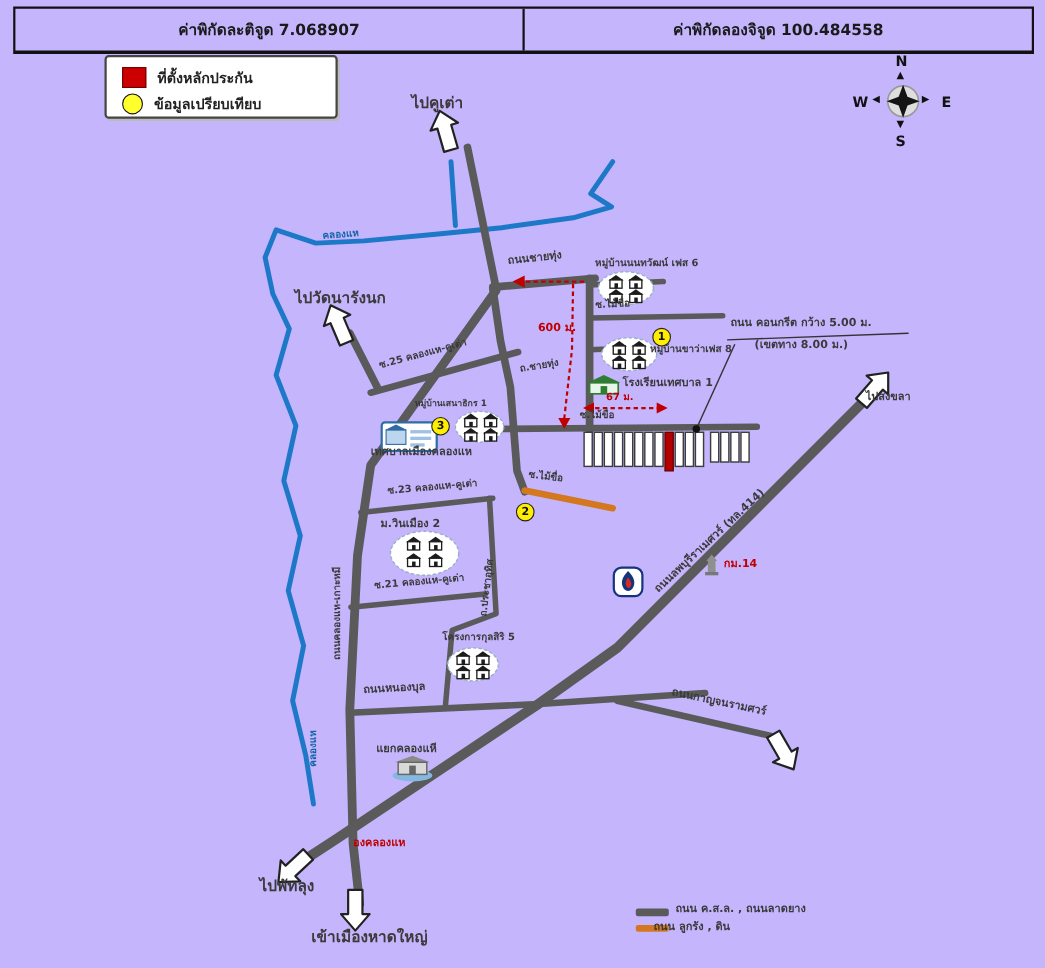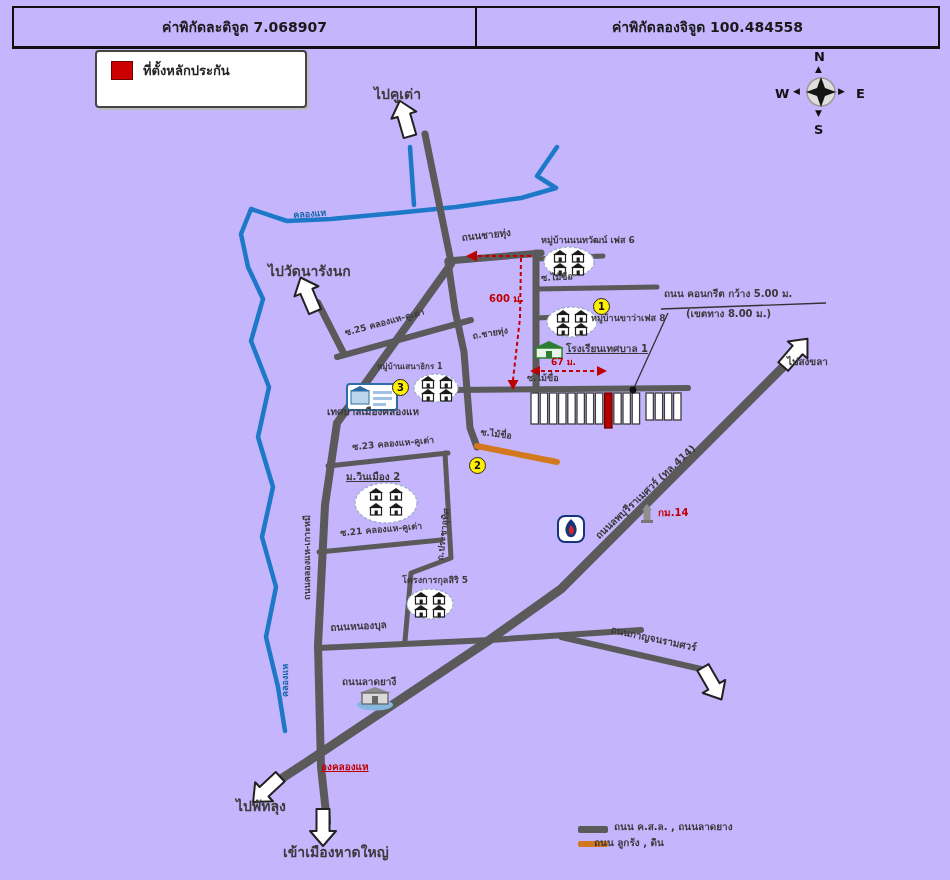--- a/index.html
+++ b/index.html
@@ -21,21 +21,21 @@
   
   svg.map{position:absolute;left:0;top:0}
   
   .lbl{position:absolute;white-space:nowrap;font-weight:bold;font-size:10px;color:#3a3a3a;
        line-height:1.1;transform-origin:0 0}
   .lbl.sm{font-size:9px}
   .lbl.xs{font-size:8px}
   .lbl.lg{font-size:14px}
   .lbl.red{color:#c00000}
   .lbl.blue{color:#1565a7}
-  .lbl.u{text-decoration:underline}
+  .lbl.u{}
   
   .marker{position:absolute;width:17px;height:17px;border-radius:50%;background:#ffee00;
           border:1.6px solid #222;color:#111;font-size:10px;font-weight:bold;display:flex;
           align-items:center;justify-content:center;box-sizing:border-box}
   
   .compass{position:absolute;left:770px;top:46px;width:100px;height:92px}
   .compass .pt{position:absolute;font-weight:bold;font-size:13px;color:#111}
   .compass .tri{position:absolute;font-size:9px;color:#111}
 </style>
 </head>
@@ -45,20 +45,24 @@
 
   <div class="coord-bar">
     <div class="coord-cell first">ค่าพิกัดละติจูด 7.068907</div>
     <div class="coord-cell">ค่าพิกัดลองจิจูด 100.484558</div>
   </div>
 
   <div class="legend-box">
     <div class="legend-row">
       <div class="sym-square"></div>
       <span>ที่ตั้งหลักประกัน</span>
+    </div>
+    <div class="legend-row">
+      <div class="sym-circle"></div>
+      <span>ข้อมูลเปรียบเทียบ</span>
     </div>
   </div>
 
   <div class="compass">
     <div class="pt" style="left:44px;top:3px">N</div>
     <div class="pt" style="left:44px;top:76px">S</div>
     <div class="pt" style="left:5px;top:40px">W</div>
     <div class="pt" style="left:86px;top:40px">E</div>
     <div class="tri" style="left:45px;top:18px">▲</div>
     <div class="tri" style="left:45px;top:62px">▼</div>
@@ -231,30 +235,30 @@
   <div class="lbl sm red" style="left:551px;top:358px">67 ม.</div>
   <div class="lbl sm" style="left:527px;top:374px">ซ.ไม้ขื่อ</div>
   <div class="lbl" style="left:664px;top:288px">ถนน คอนกรีต กว้าง 5.00 ม.</div>
   <div class="lbl" style="left:686px;top:308px">(เขตทาง 8.00 ม.)</div>
   <div class="lbl" style="left:787px;top:356px">ไปสงขลา</div>
   <div class="lbl" style="left:593px;top:533px;transform:rotate(-43deg)">ถนนลพบุรีราเมศวร์ (ทล.414)</div>
   <div class="lbl red" style="left:658px;top:507px">กม.14</div>
   <div class="lbl sm" style="left:344px;top:329px;transform:rotate(-15deg)">ซ.25 คลองแห-คูเต่า</div>
   <div class="lbl sm" style="left:472px;top:332px;transform:rotate(-9deg)">ถ.ชายทุ่ง</div>
   <div class="lbl xs" style="left:377px;top:363px">หมู่บ้านเสนาธิกร 1</div>
-  <div class="lbl" style="left:327px;top:406px">เทศบาลเมืองคลองแห</div>
+  <div class="lbl" style="left:337px;top:406px">เทศบาลเมืองคลองแห</div>
   <div class="lbl sm" style="left:352px;top:443px;transform:rotate(-5deg)">ซ.23 คลองแห-คูเต่า</div>
   <div class="lbl sm" style="left:481px;top:428px;transform:rotate(7deg)">ซ.ไม้ขื่อ</div>
   <div class="lbl u" style="left:346px;top:471px">ม.วินเมือง 2</div>
   <div class="lbl sm" style="left:340px;top:529px;transform:rotate(-5deg)">ซ.21 คลองแห-คูเต่า</div>
   <div class="lbl sm" style="left:436px;top:560px;transform:rotate(-83deg)">ถ.ประชาอุทิศ</div>
   <div class="lbl sm" style="left:402px;top:576px">โครงการกุลสิริ 5</div>
   <div class="lbl" style="left:330px;top:622px;transform:rotate(-3deg)">ถนนหนองบุล</div>
   <div class="lbl" style="left:612px;top:624px;transform:rotate(12deg)">ถนนกาญจนรามศวร์</div>
-  <div class="lbl" style="left:342px;top:676px">ถนนลาดยางี</div>
+  <div class="lbl" style="left:342px;top:676px">แยกคลองแหี</div>
   <div class="lbl sm" style="left:303px;top:600px;transform:rotate(-90deg)">ถนนคลองแห-เกาะหมี</div>
   <div class="lbl sm blue" style="left:281px;top:697px;transform:rotate(-90deg)">คลองแห</div>
   <div class="lbl red u" style="left:321px;top:761px">องคลองแห</div>
   <div class="lbl lg" style="left:236px;top:799px">ไปพัทลุง</div>
   <div class="lbl lg" style="left:283px;top:845px">เข้าเมืองหาดใหญ่</div>
   <div class="lbl" style="left:614px;top:821px">ถนน ค.ส.ล. , ถนนลาดยาง</div>
   <div class="lbl" style="left:594px;top:837px">ถนน ลูกรัง , ดิน</div>
 
   <div class="marker" style="left:593px;top:298px">1</div>
   <div class="marker" style="left:469px;top:457px">2</div>

